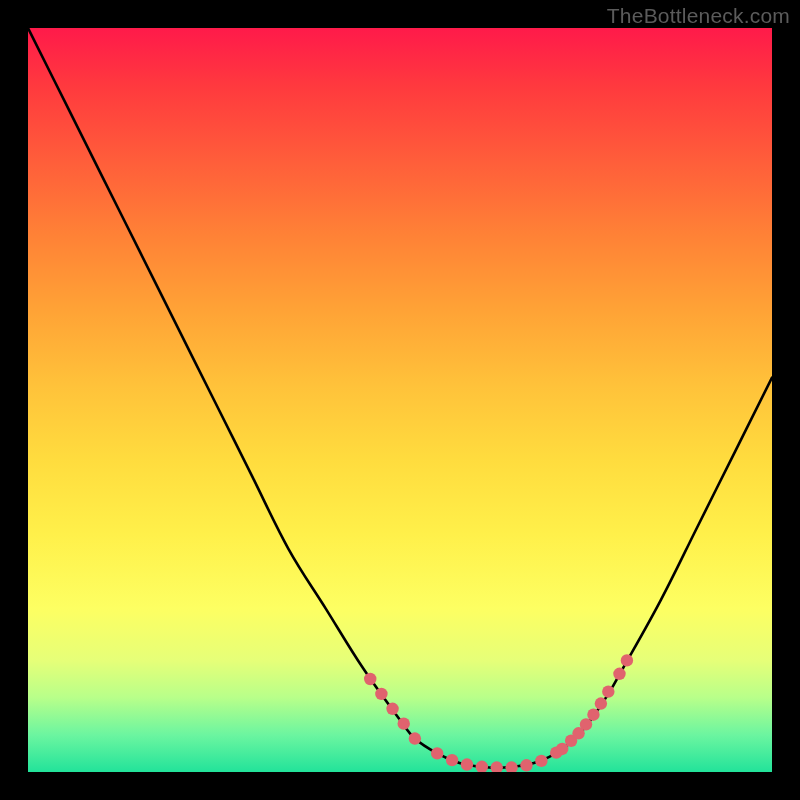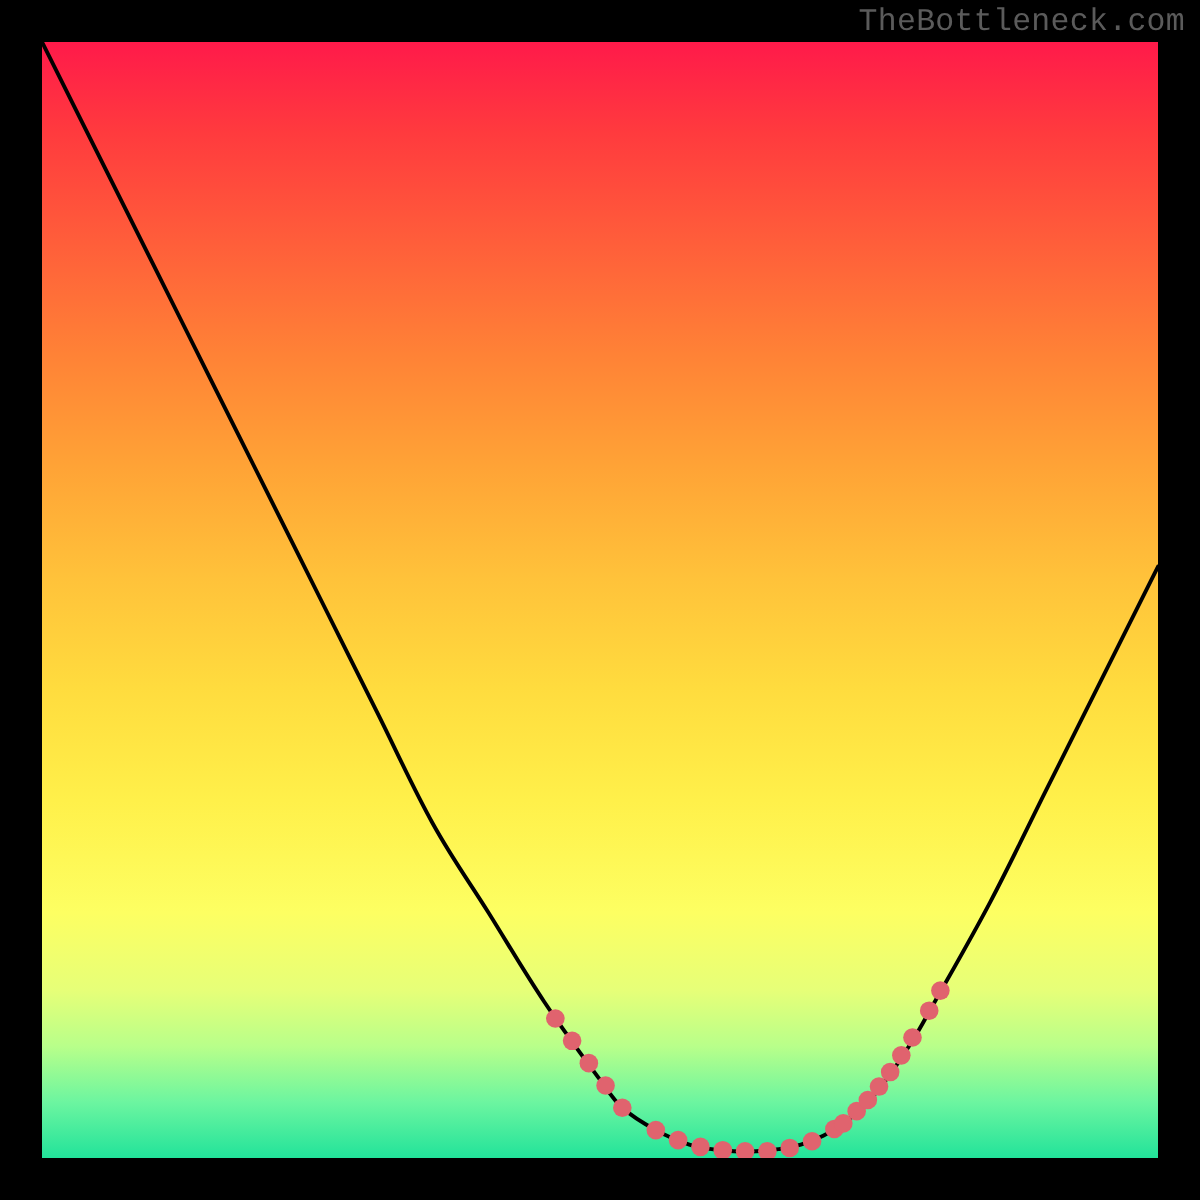--- a/index.html
+++ b/index.html
@@ -9,21 +9,20 @@
     height: 800px;
     background: #000;
     overflow: hidden;
     font-family: Arial, Helvetica, sans-serif;
   }
   .frame {
     position: relative;
     width: 800px;
     height: 800px;
     background: #000;
-    font-family: Liberation Mono, monospace;
   }
   .plot {
     position: absolute;
     left: 28px;
     top: 28px;
     width: 744px;
     height: 744px;
     background: linear-gradient(to bottom,
       #ff1a4a 0%,
       #ff3a3e 8%,

